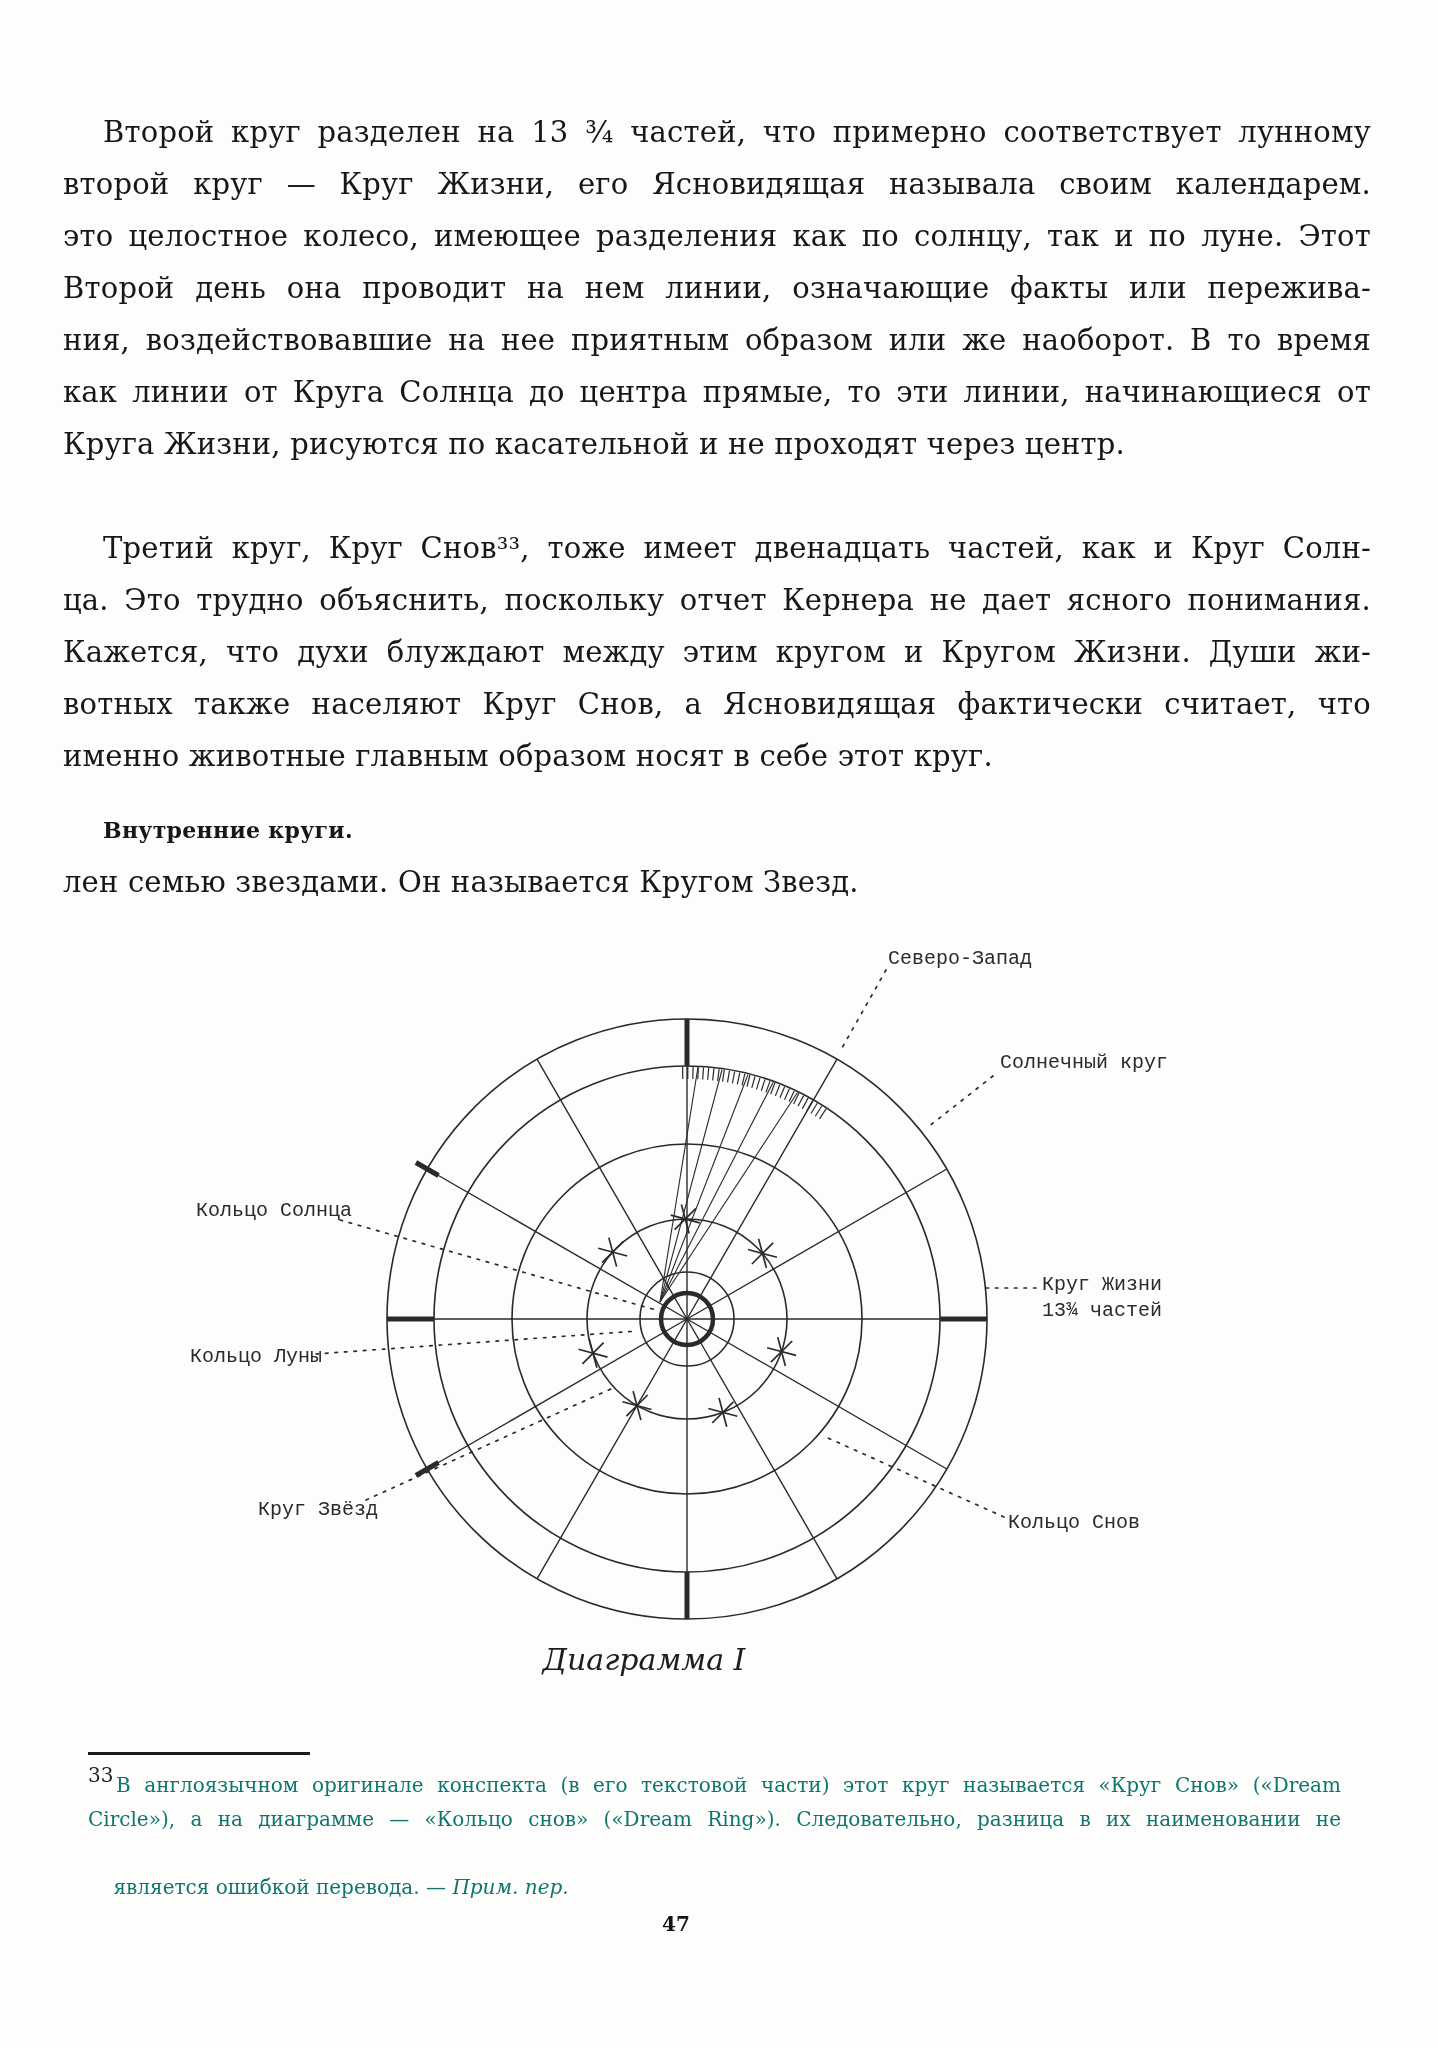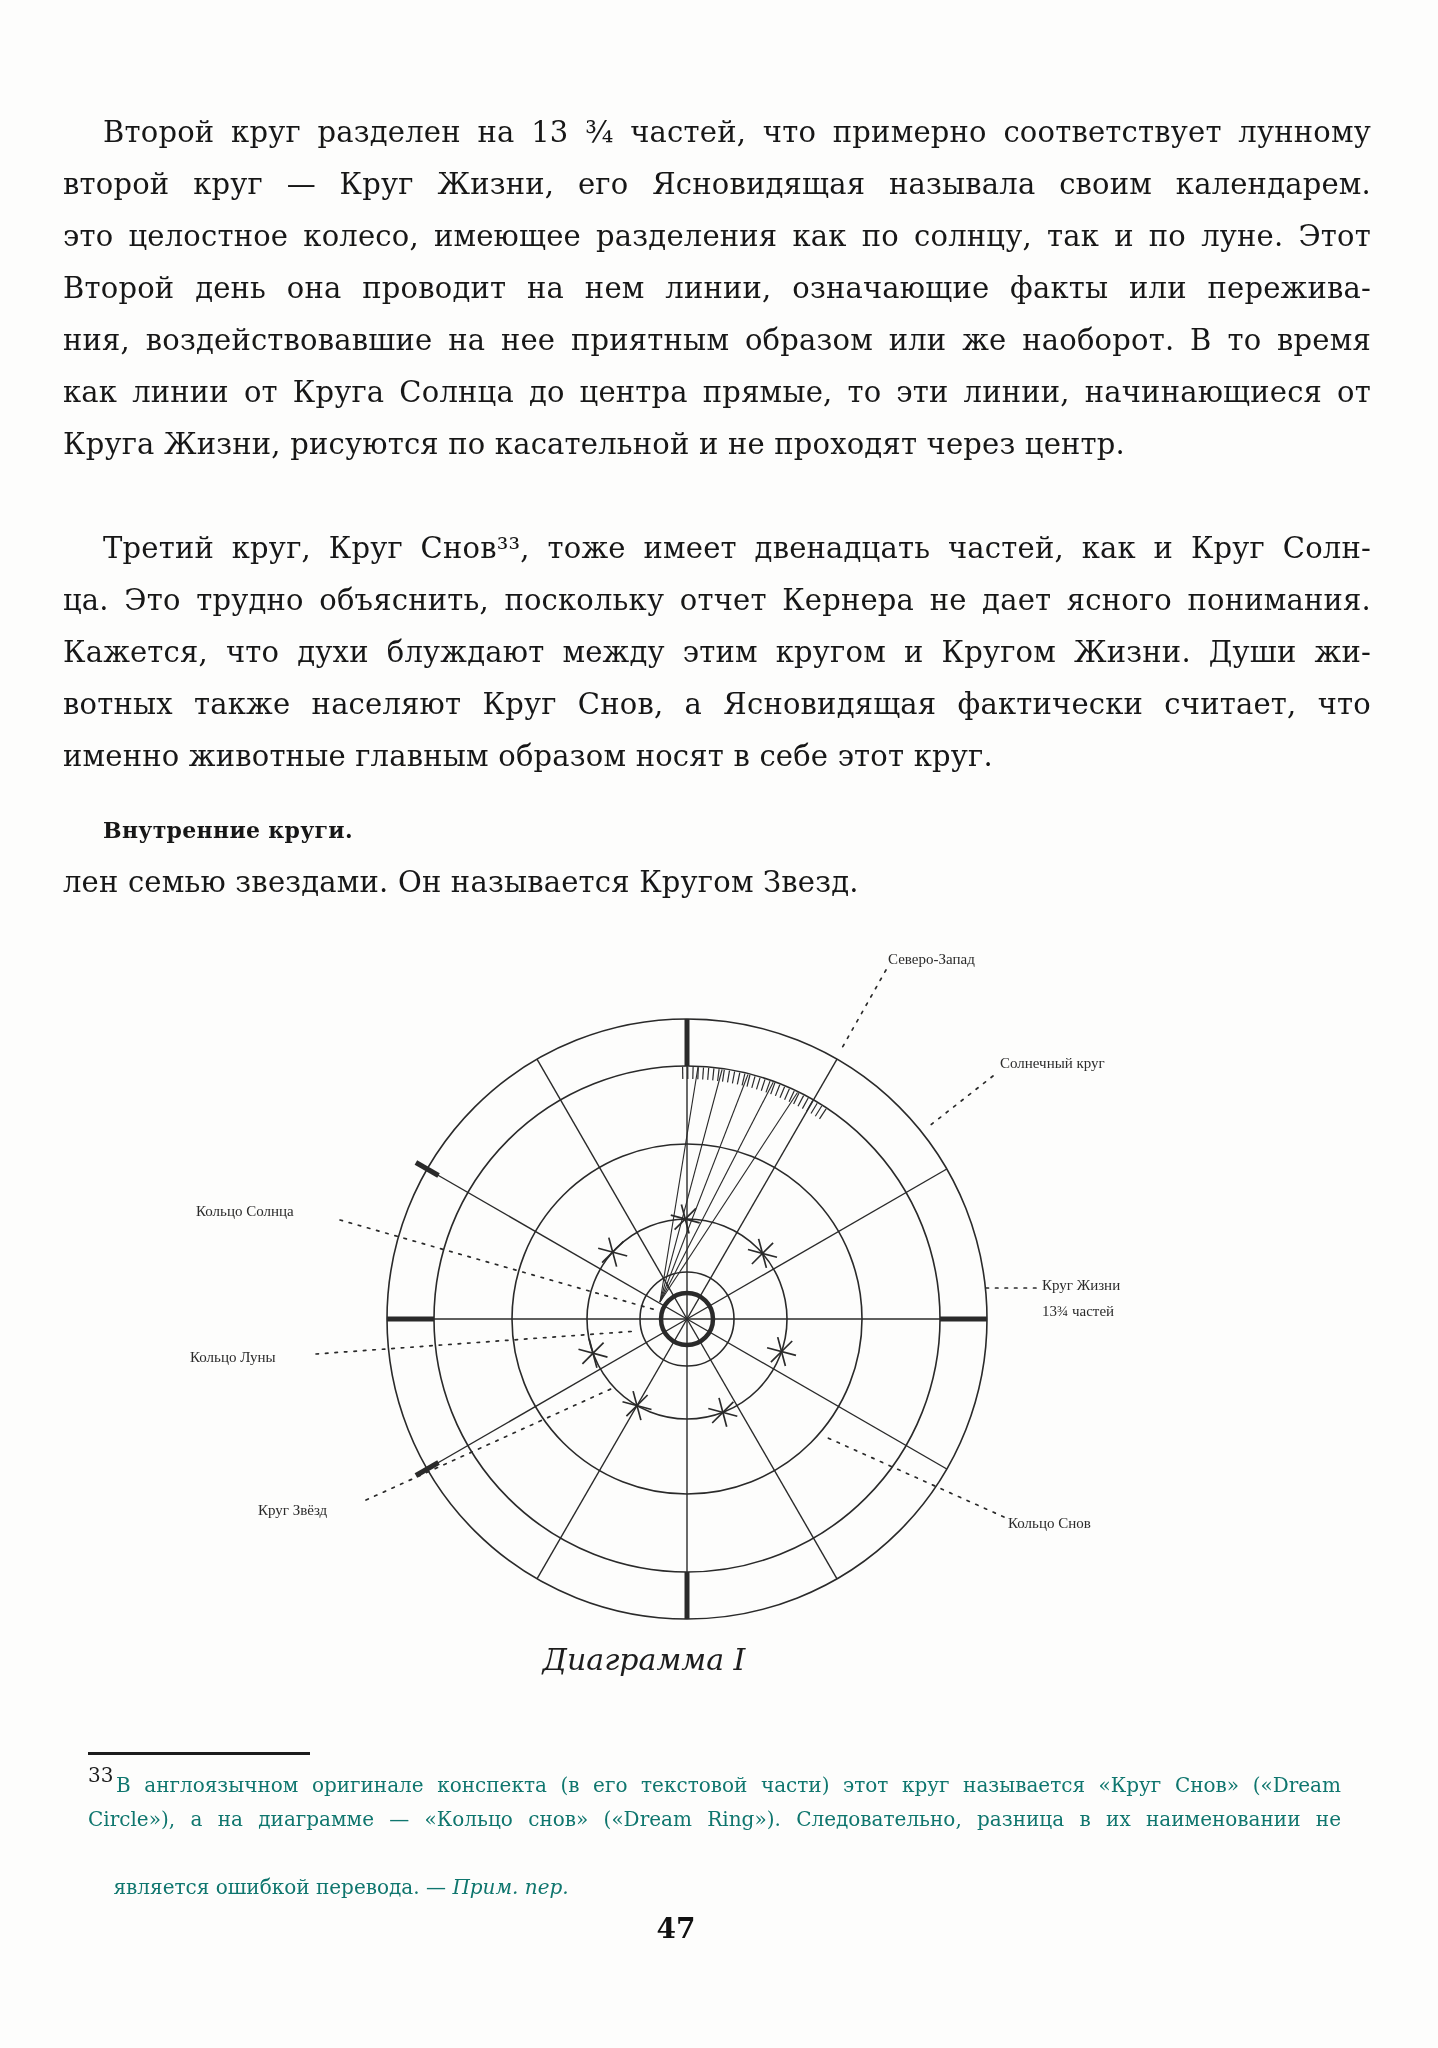--- a/index.html
+++ b/index.html
@@ -20,22 +20,22 @@
   .tline.indent{text-indent:40px;}
   .heading{
     position:absolute;left:103px;font-size:22px;font-weight:bold;
     line-height:52px;letter-spacing:0.3px;
   }
   .it{font-style:italic;}
   
   #diagram-svg{position:absolute;left:0;top:0;z-index:1;}
   .dlabel{
     position:absolute;z-index:2;
-    font-family:Liberation Serif, serif;
-    font-size:15px;color:#2b2b2b;line-height:26px;white-space:nowrap;
+    font-family:Liberation Mono, monospace;
+    font-size:20px;color:#2b2b2b;line-height:26px;white-space:nowrap;
   }
   .caption{
     position:absolute;left:474px;top:1642px;width:340px;text-align:center;
     font-style:italic;font-size:30px;color:#1d1d1d;z-index:2;
   }
   
   .footnote-rule{
     position:absolute;left:88px;top:1752px;width:222px;height:2.5px;
     background:#1c1c1c;
   }
@@ -47,21 +47,21 @@
     font-size:20px;color:#0f766e;
   }
   .fline{
     line-height:34px;height:34px;white-space:pre-wrap;
     text-align:justify;text-align-last:justify;
   }
   .fline.lastline{text-align:left;text-align-last:left;}
   .fline.first{text-indent:28px;}
   .page-number{
     position:absolute;left:576px;top:1912px;width:200px;text-align:center;
-    font-size:28px;font-weight:bold;color:#111;
+    font-size:20px;font-weight:bold;color:#111;
   }
 </style>
 </head>
 <body>
 
 <div class="main-text">
 
   <div style="position:absolute;top:106px;left:0;width:1308px;">
     <div class="tline indent">Второй круг разделен на 13 ¾ частей, что примерно соответствует лунному</div>
     <div class="tline">второй круг — Круг Жизни, его Ясновидящая называла своим календарем.</div>

